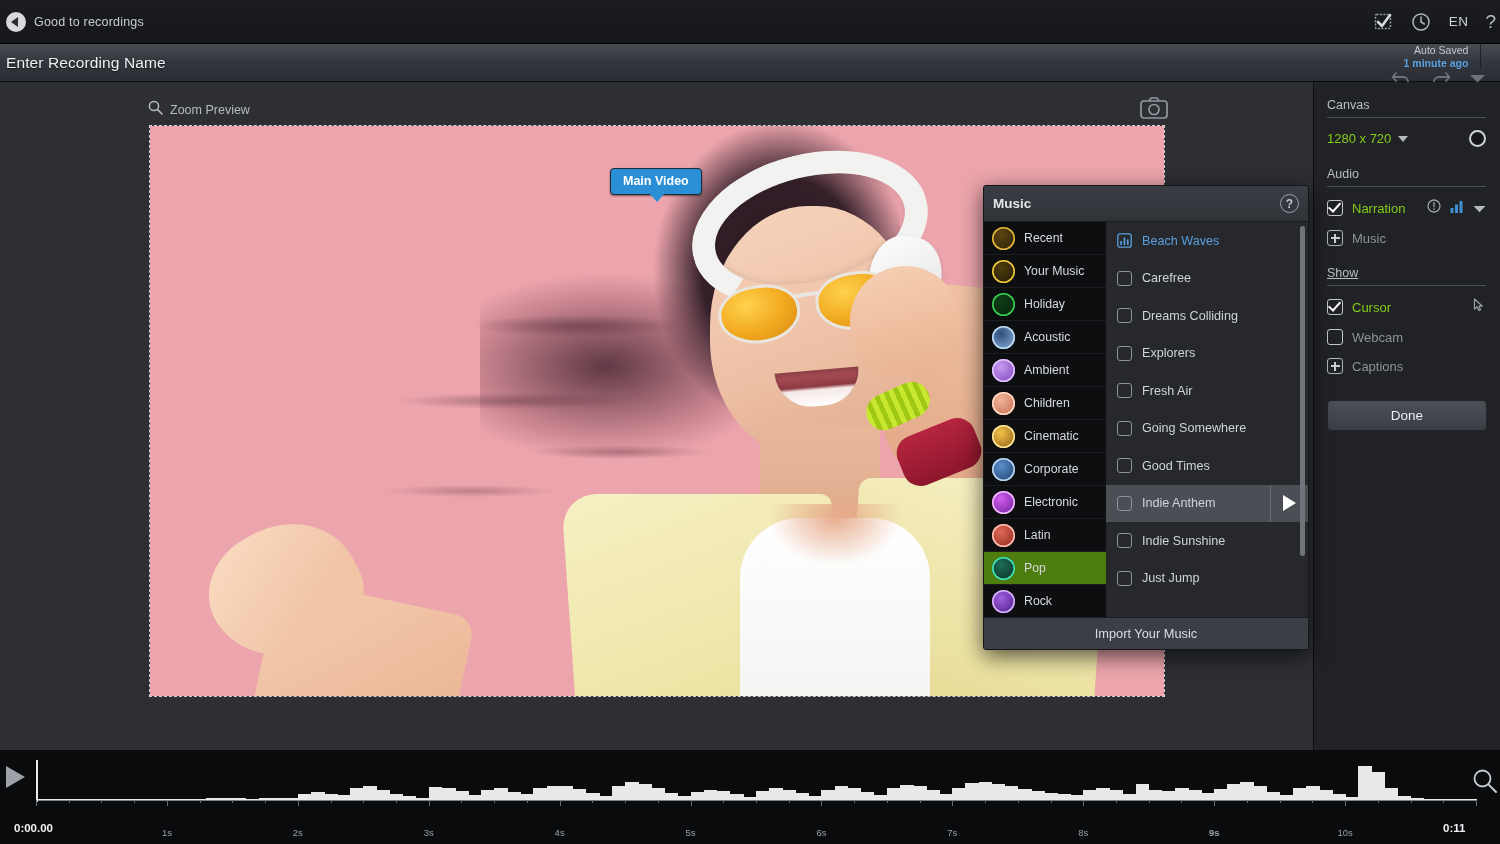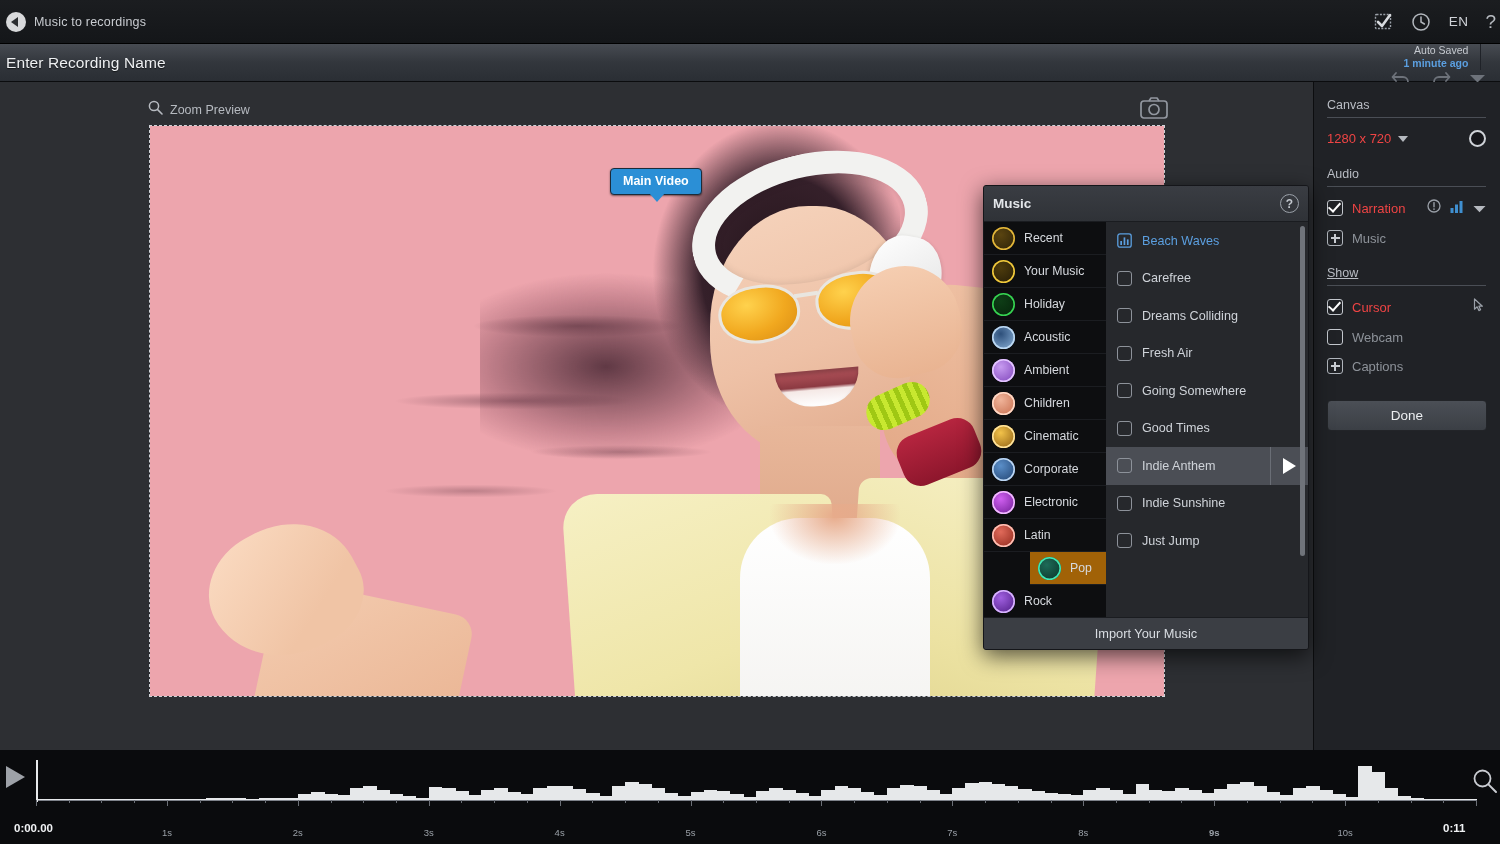--- a/index.html
+++ b/index.html
@@ -241,21 +241,21 @@
   .md-cats {
     width: 122px; flex: none; background: #0d0e10;
     overflow: hidden; position: relative;
   }
   .cat {
     height: 33px; display: flex; align-items: center; gap: 9px;
     padding-left: 8px; cursor: pointer;
     border-bottom: 1px solid #1b1d21;
     position: relative;
   }
-  .cat.sel { background: #a16207; margin-left: 46px; }
+  .cat.sel { background: #4d7c0f; }
   .cat.sel::after {
     content: ""; position: absolute; right: -9px; top: 50%; margin-top: -8px;
     width: 0; height: 0;
     border-top: 8px solid transparent; border-bottom: 8px solid transparent;
     border-left: 9px solid #44474d;
   }
   .cat-icon { width: 23px; height: 23px; border-radius: 50%; flex: none; position: relative; }
   .cat-label { color: #d6d9de; font-size: 12.3px; white-space: nowrap; }
 
   .md-tracks { flex: 1; background: #26282c; position: relative; overflow: hidden; }
@@ -296,21 +296,21 @@
   
   .rightpanel {
     position: absolute; left: 1313px; top: 82px; width: 187px; height: 668px;
     background: #202226;
     border-left: 1px solid #0c0d0f;
     padding: 16px 14px 0 13px;
   }
   .sec-title { color: #b9bdc4; font-size: 12.5px; margin-bottom: 5px; }
   .sec-rule { height: 1px; background: #4a4e55; margin-bottom: 12px; }
   .row { display: flex; align-items: center; margin-bottom: 13px; }
-  .row-label { color: #ef4444; font-size: 13px; }
+  .row-label { color: #84cc16; font-size: 13px; }
   .row-label.dim { color: #8d9299; }
   .caret {
     width: 0; height: 0; margin-left: 7px;
     border-left: 5px solid transparent; border-right: 5px solid transparent;
     border-top: 6px solid #b5b9bf;
   }
   .radio-outline {
     margin-left: auto; width: 17px; height: 17px; border-radius: 50%;
     border: 2px solid #cfd3d8; background: #15161a;
   }
@@ -366,21 +366,21 @@
   .tl-zoom { position: absolute; left: 1472px; top: 18px; cursor: pointer; }
 </style>
 </head>
 <body>
 
 <div id="app">
 
   <div class="topbar">
     <div class="back-wrap">
       <span class="back-circle"></span>
-      <span class="back-label">Music to recordings</span>
+      <span class="back-label">Good to recordings</span>
     </div>
     <div class="topbar-right">
       <span class="ti">
         <svg width="19" height="19" viewBox="0 0 19 19">
             <rect x="1.5" y="2.5" width="15" height="14" rx="1" fill="none" stroke="#9aa0a8" stroke-width="1.4" stroke-dasharray="2 1.4"></rect>
             <path d="M4 10 L8 14 L16 3" fill="none" stroke="#d7dade" stroke-width="2.6" stroke-linecap="round" stroke-linejoin="round"></path>
           </svg>
       </span>
       <span class="ti">
         <svg width="20" height="20" viewBox="0 0 20 20">
@@ -539,20 +539,24 @@
               </svg>
               <span class="tr-name">Beach Waves</span>
             </div>
             <div class="track">
               <span class="tr-check"></span>
               <span class="tr-name">Carefree</span>
             </div>
             <div class="track">
               <span class="tr-check"></span>
               <span class="tr-name">Dreams Colliding</span>
+            </div>
+            <div class="track">
+              <span class="tr-check"></span>
+              <span class="tr-name">Explorers</span>
             </div>
             <div class="track">
               <span class="tr-check"></span>
               <span class="tr-name">Fresh Air</span>
             </div>
             <div class="track">
               <span class="tr-check"></span>
               <span class="tr-name">Going Somewhere</span>
             </div>
             <div class="track">

